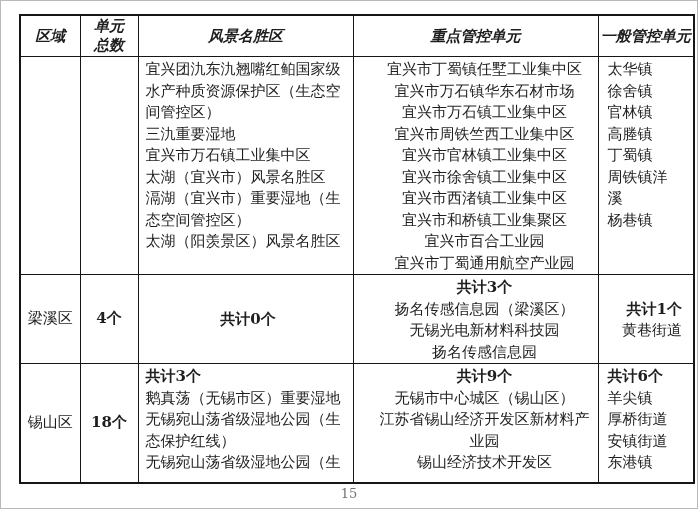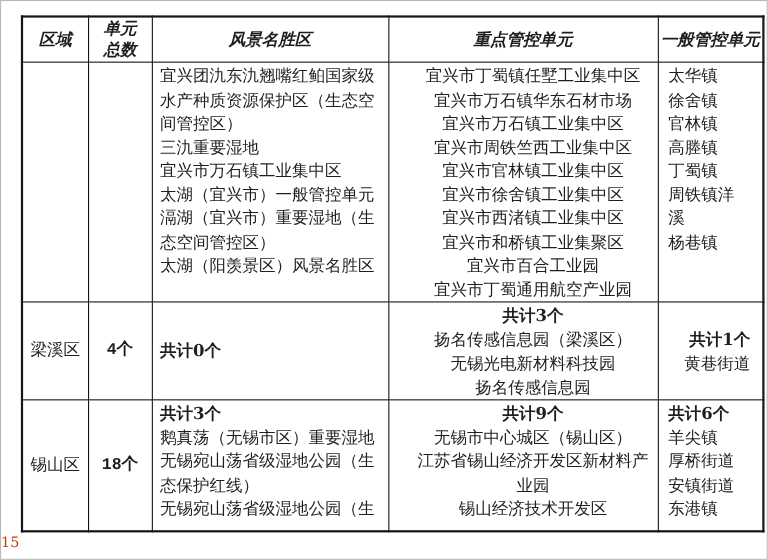--- a/index.html
+++ b/index.html
@@ -35,37 +35,37 @@
   .doc-table td {
     vertical-align:top;
     line-height:21.5px;
     padding:2px 2px 0 8px;
   }
   td.col-region, td.col-total {
     text-align:center;
     vertical-align:middle;
     padding:0 1px;
   }
-  td.col-total { font-weight:700;font-family:Liberation Mono, monospace; }
+  td.col-total { font-weight:700; }
   td.col-priority { padding-left:7px; padding-right:2px; }
   td.col-key      { padding-left:20px; padding-right:2px;text-align:center; }
   td.col-general  { padding-left:9px; padding-right:11px; }
   td.v-mid  { vertical-align:middle;text-align:right; }
-  td.h-center { text-align:left; }
+  td.h-center { text-align:center; }
   .summary { font-weight:700; }
   .unit-line {  }
   tr.r-header { height:40px;font-style:italic; }
   tr.r-yixing { height:217px; }
   tr.r-liangxi { height:88px; }
   tr.r-xishan { height:119px; }
   .page-number {
     position:absolute; left:0; right:0; top:485px;
-    text-align:left;
+    text-align:center;
     font-size:13px;
-    color:#c2410c;
+    color:#737373;
   }
 </style>
 </head>
 <body>
 
 <table class="doc-table">
   <colgroup>
     <col style="width:60px">
       <col style="width:58px">
       <col style="width:215px">
@@ -84,21 +84,21 @@
   </thead>
   <tbody>
     <tr class="r-yixing">
       <td class="col-region"></td>
       <td class="col-total"></td>
       <td class="col-priority">
         <div class="cell-list">
             <div class="unit-line">宜兴团氿东氿翘嘴红鲌国家级水产种质资源保护区（生态空间管控区）</div>
             <div class="unit-line">三氿重要湿地</div>
             <div class="unit-line">宜兴市万石镇工业集中区</div>
-            <div class="unit-line">太湖（宜兴市）一般管控单元</div>
+            <div class="unit-line">太湖（宜兴市）风景名胜区</div>
             <div class="unit-line">滆湖（宜兴市）重要湿地（生态空间管控区）</div>
             <div class="unit-line">太湖（阳羡景区）风景名胜区</div>
           </div>
       </td>
       <td class="col-key">
         <div class="cell-list">
             <div class="unit-line">宜兴市丁蜀镇任墅工业集中区</div>
             <div class="unit-line">宜兴市万石镇华东石材市场</div>
             <div class="unit-line">宜兴市万石镇工业集中区</div>
             <div class="unit-line">宜兴市周铁竺西工业集中区</div>

